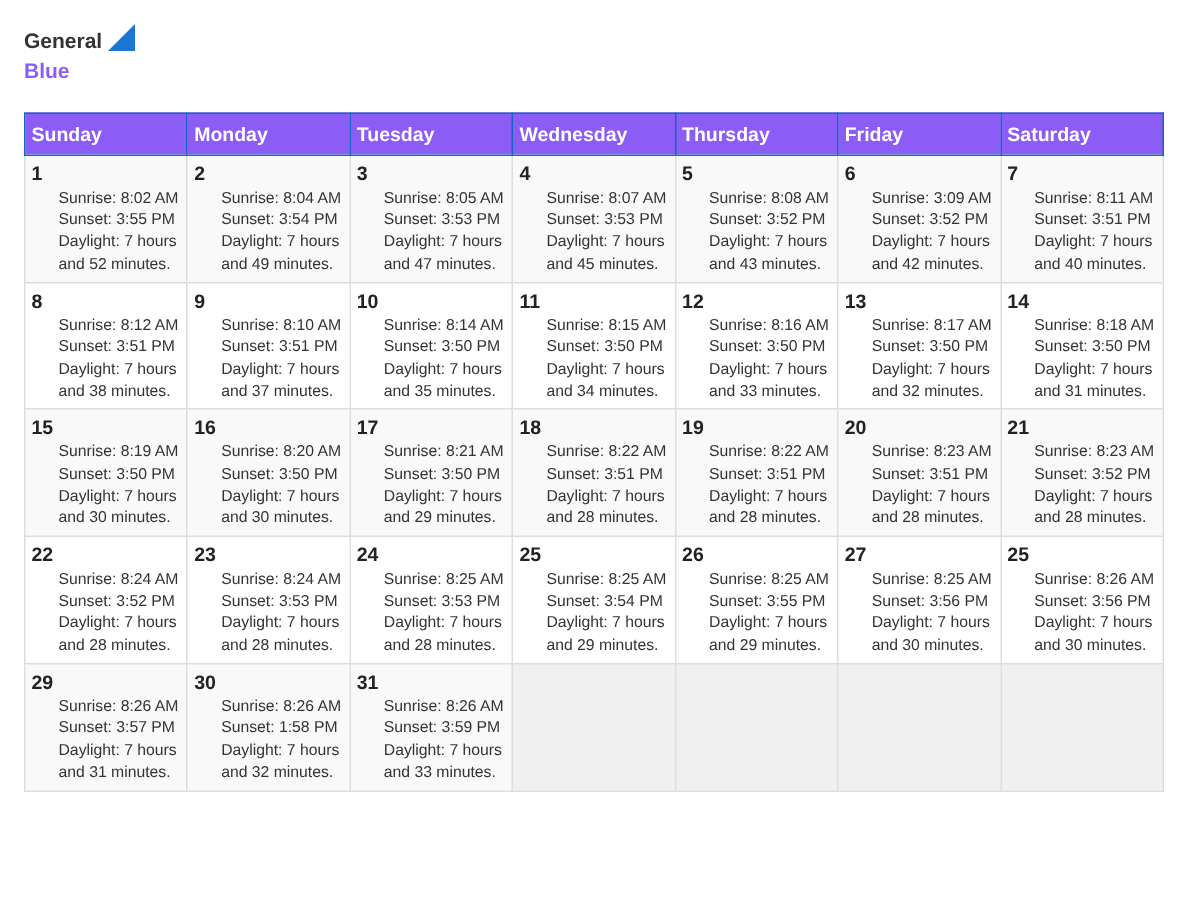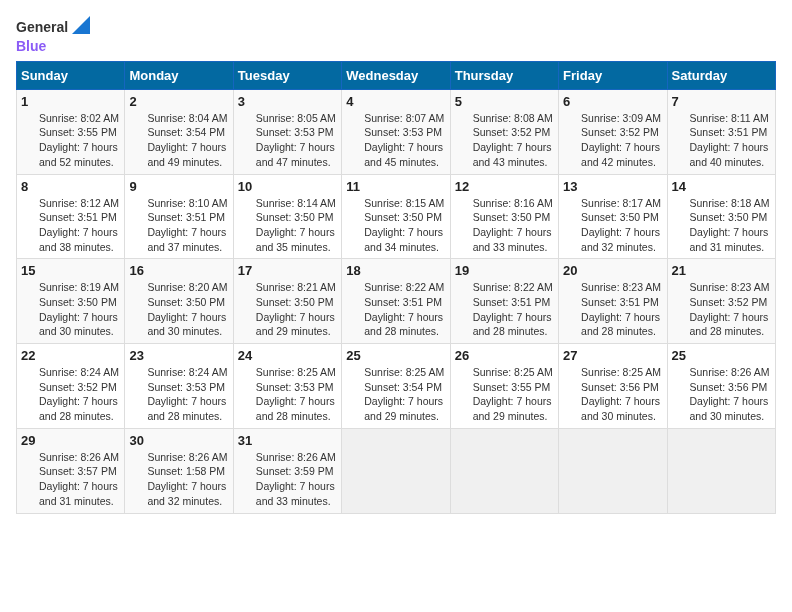--- a/index.html
+++ b/index.html
@@ -7,21 +7,21 @@
       font-family: Arial, sans-serif;
       background: #fff;
       width: 792px;
       min-height: 612px;
       padding: 16px;
     }
     .header {
       display: flex;
       justify-content: space-between;
       align-items: flex-start;
-      margin-bottom: 6px;
+      margin-bottom: 19px;
     }
     .logo {
       display: flex;
       align-items: center;
       gap: 4px;
     }
     .logo-text {
       font-size: 14px;
       font-weight: bold;
       line-height: 1.2;
@@ -40,21 +40,21 @@
       font-size: 16px;
       font-weight: normal;
       color: #444;
     }
     .calendar {
       width: 100%;
       border-collapse: collapse;
       font-size: 11px;
     }
     .calendar thead th {
-      background: #0369a1;
+      background: #8b5cf6;
       color: #fff;
       padding: 6px 4px;
       text-align: left;
       font-size: 13px;
       font-weight: bold;
       border: 1px solid #1565c0;
     }
     .calendar tbody td {
       vertical-align: top;
       padding: 4px 4px;

